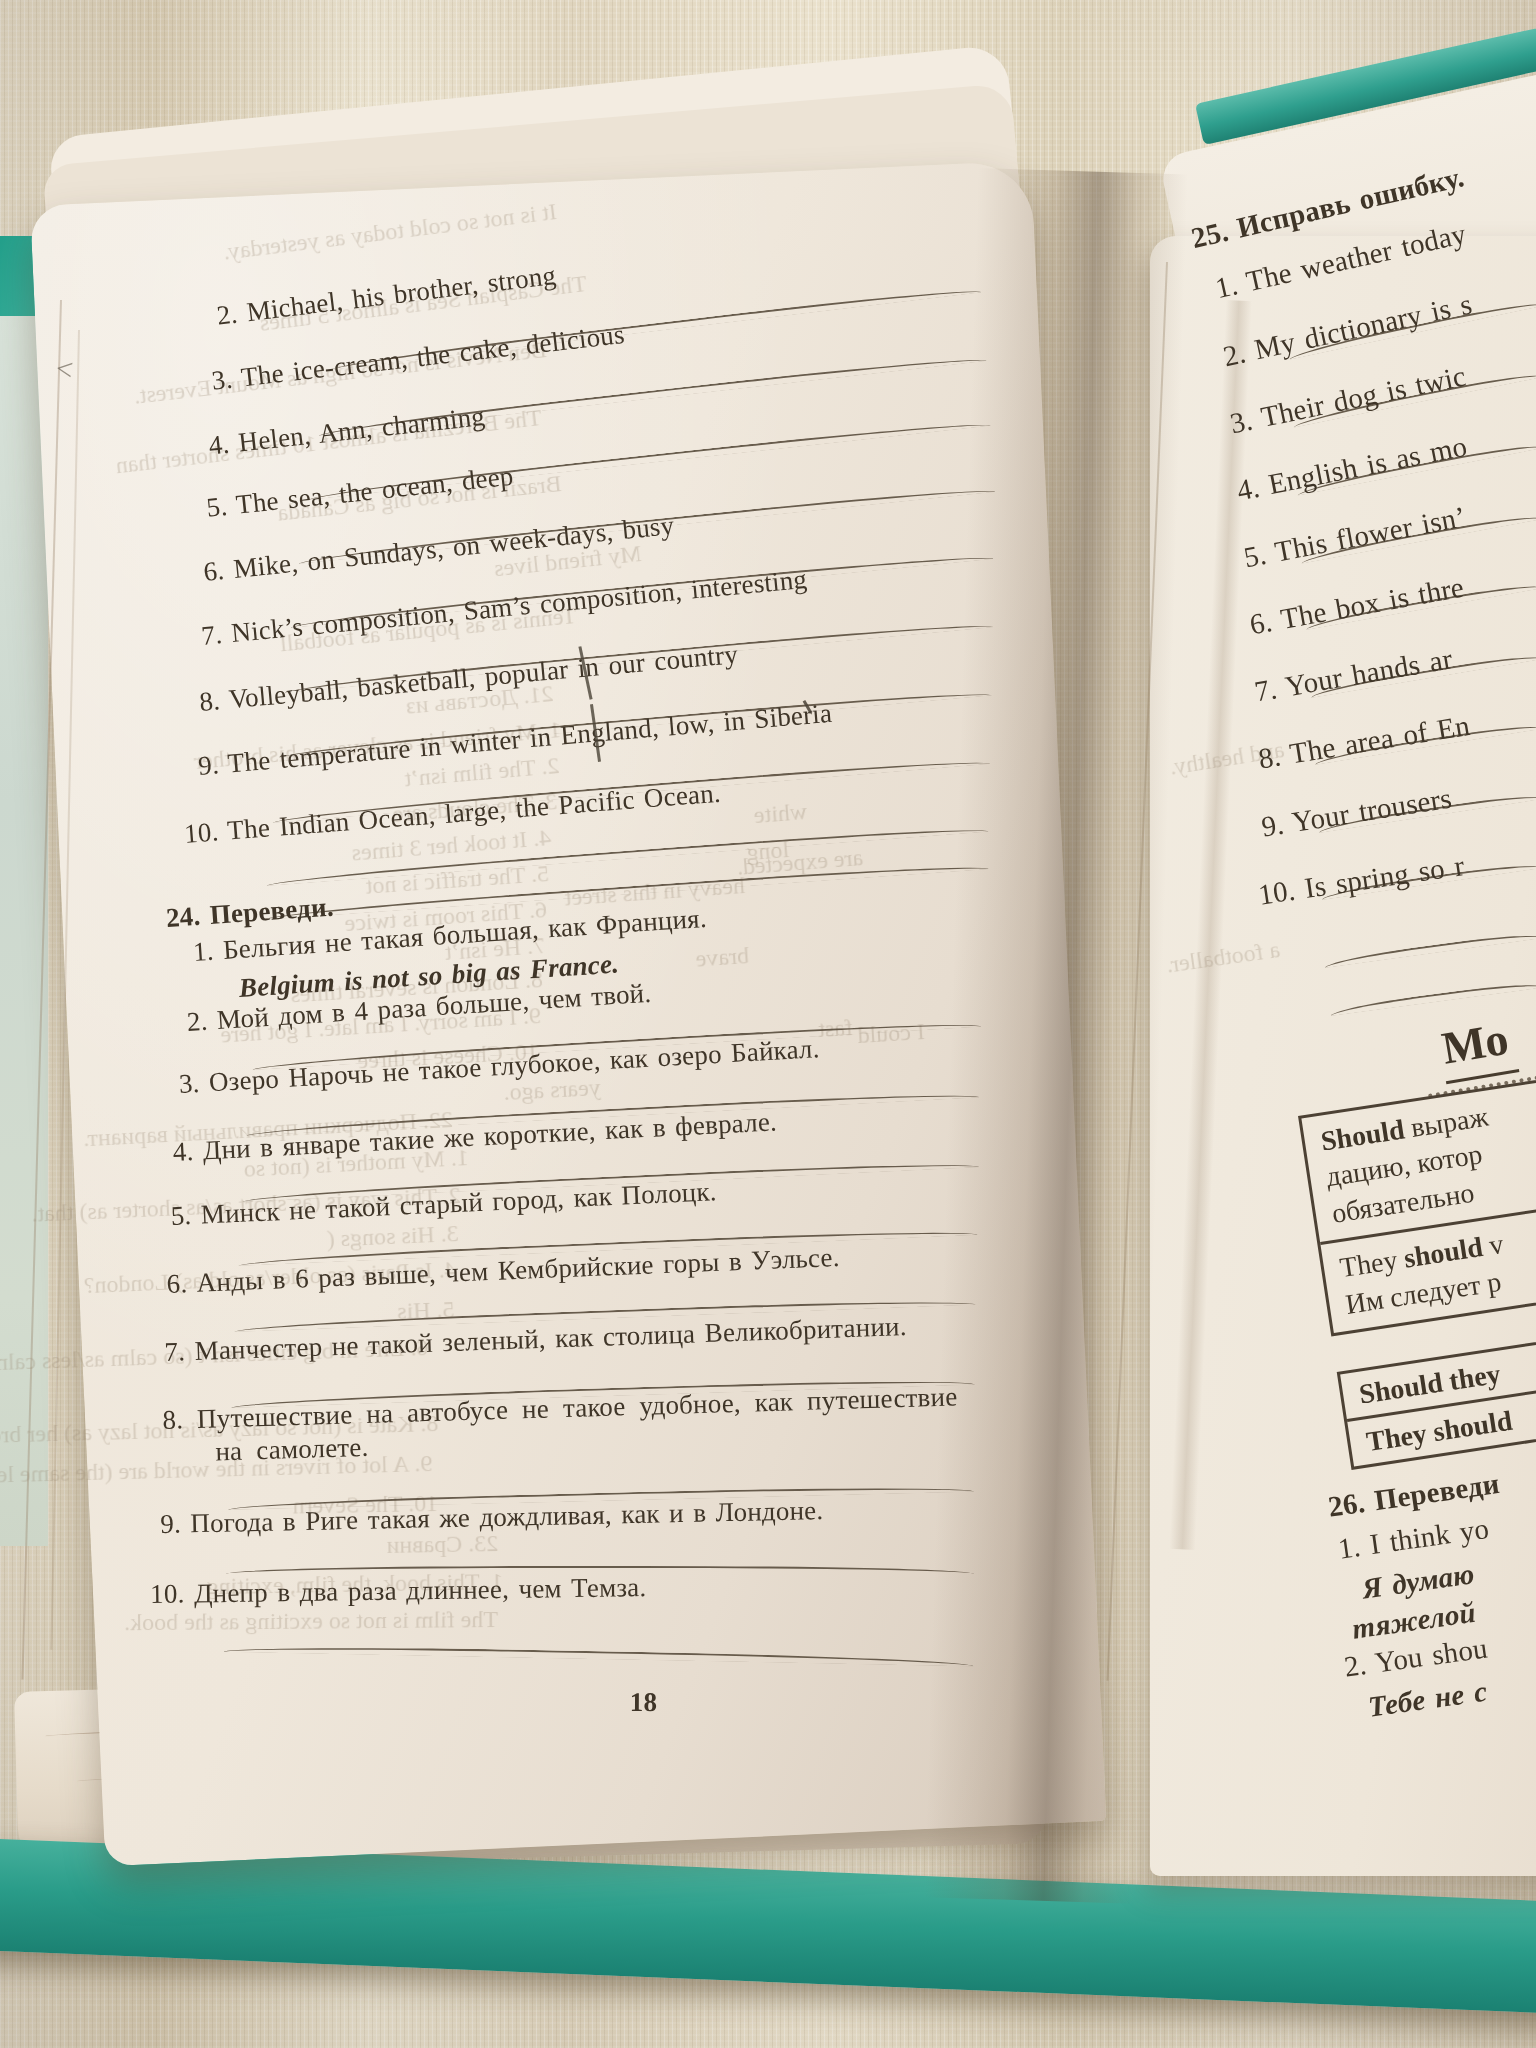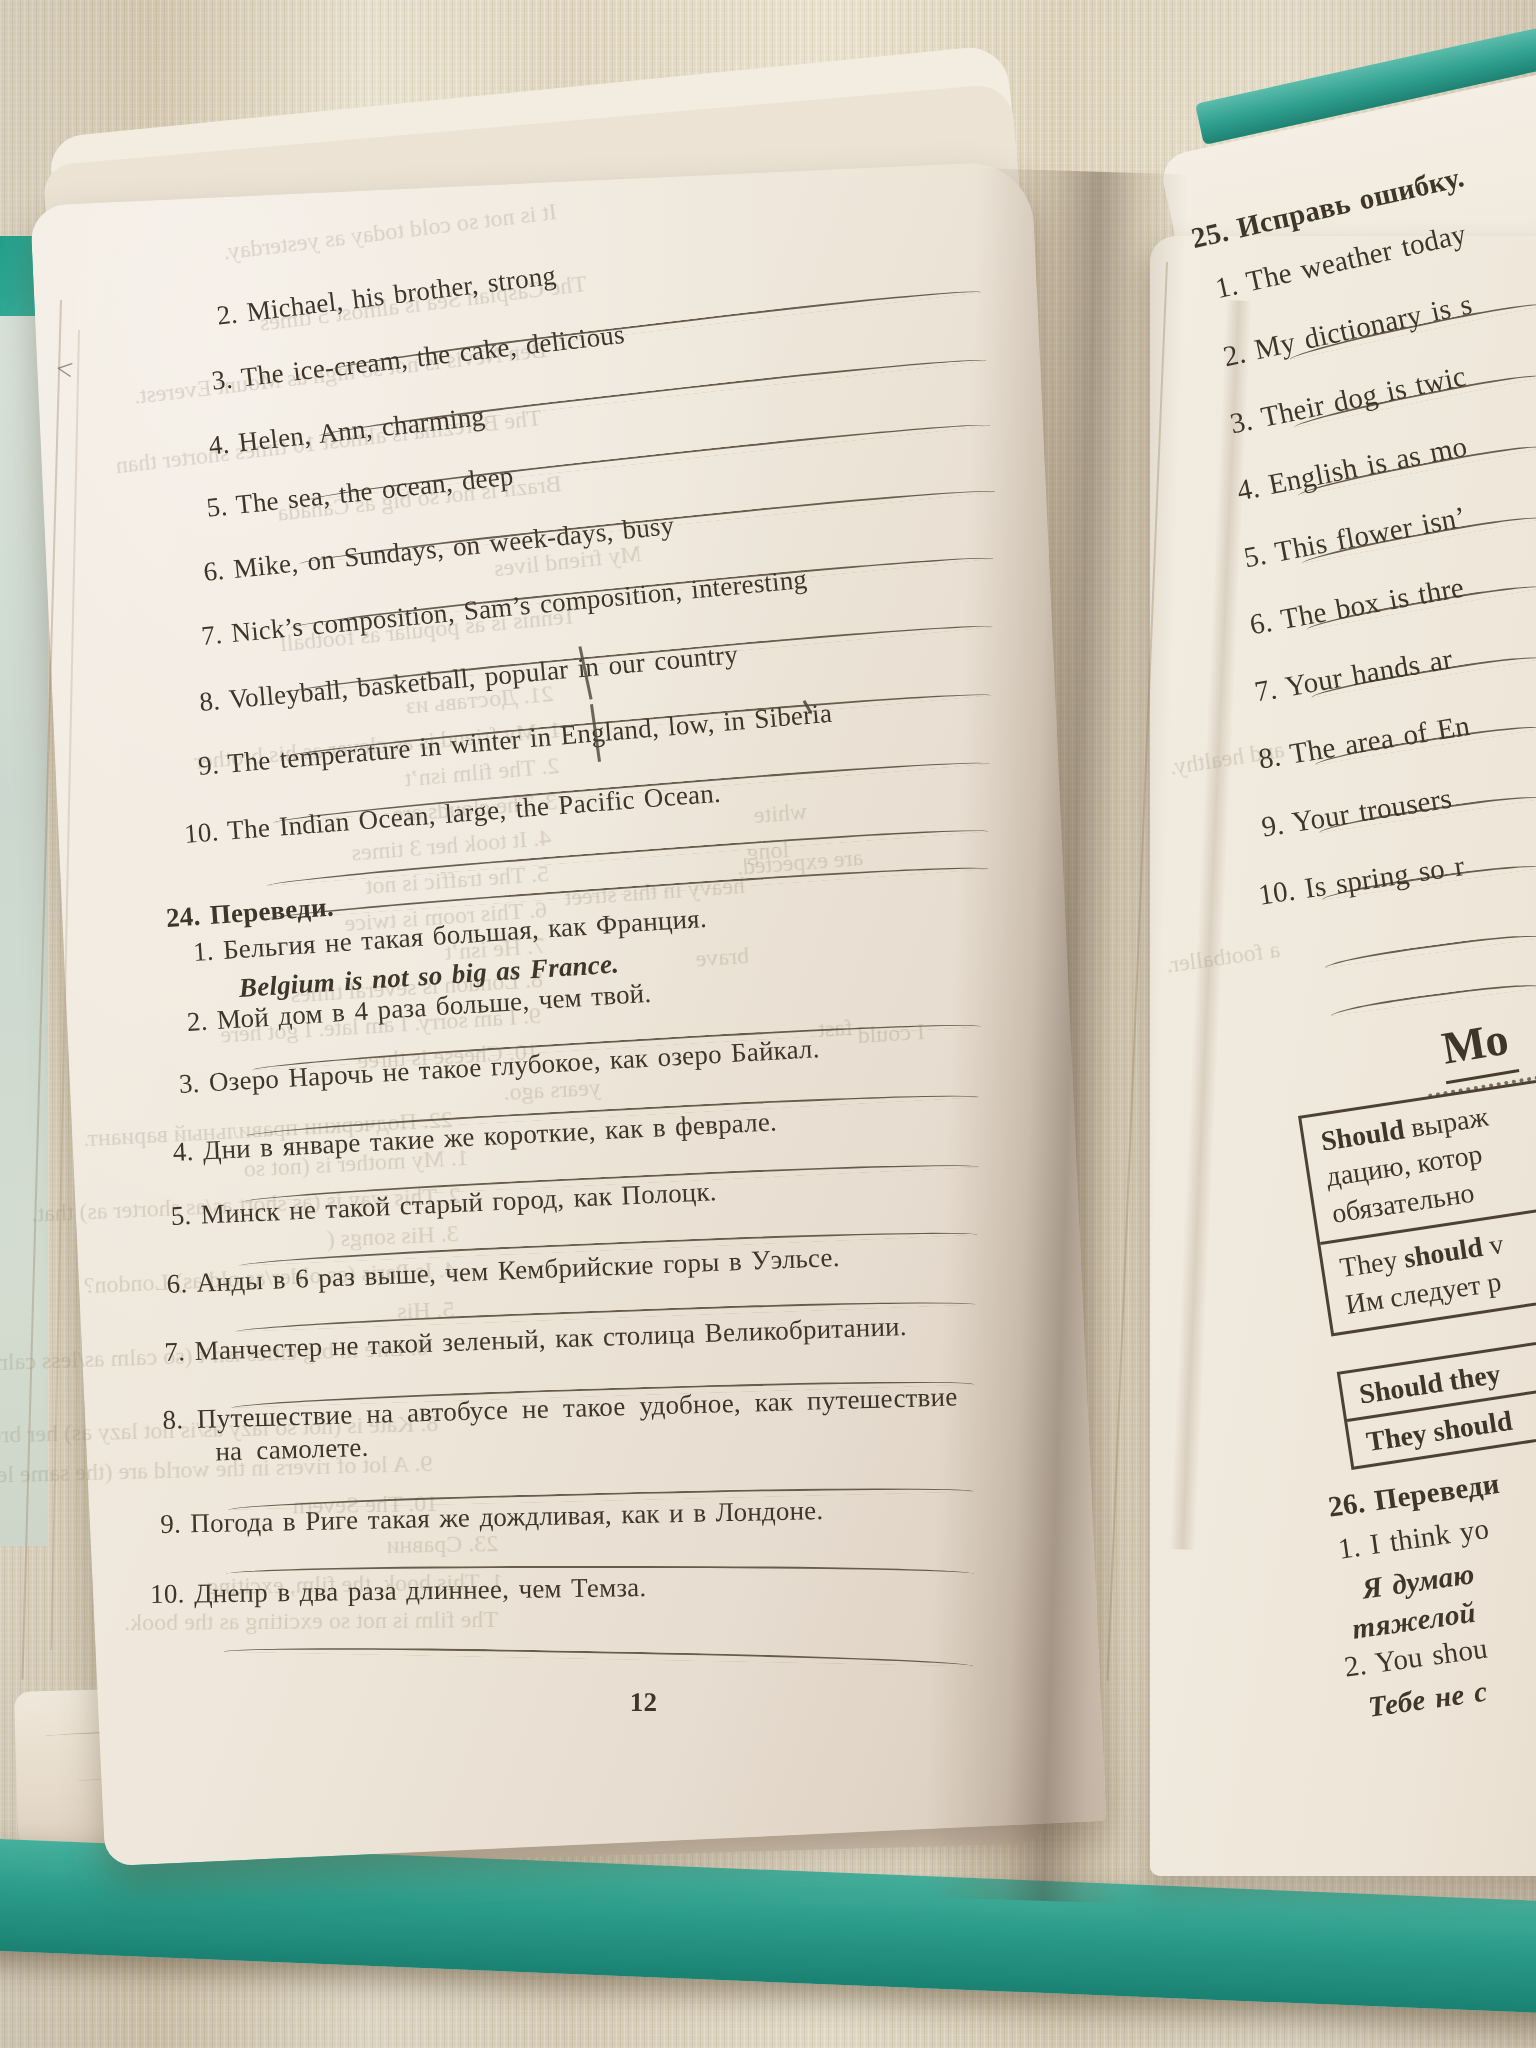--- a/index.html
+++ b/index.html
@@ -183,21 +183,21 @@
   <div class="t" style="left:166px;top:1268px;transform:rotate(-2.3deg);">6. Анды в 6 раз выше, чем Кембрийские горы в Уэльсе.</div>
   <div class="aline" style="left:234px;top:1324px;width:742px;transform:rotate(-2.1deg);"></div>
   <div class="t" style="left:164px;top:1336px;transform:rotate(-2deg);">7. Манчестер не такой зеленый, как столица Великобритании.</div>
   <div class="aline" style="left:231px;top:1400px;width:744px;transform:rotate(-1.8deg);"></div>
   <div class="t wide" style="left:162px;top:1404px;transform:rotate(-1.7deg);">8. Путешествие на автобусе не такое удобное, как путешествие на самолете.</div>
   <div class="aline" style="left:228px;top:1502px;width:746px;transform:rotate(-1.4deg);"></div>
   <div class="t" style="left:160px;top:1508px;transform:rotate(-1.2deg);">9. Погода в Риге такая же дождливая, как и в Лондоне.</div>
   <div class="aline" style="left:226px;top:1566px;width:748px;transform:rotate(0deg);"></div>
   <div class="t" style="left:150px;top:1578px;transform:rotate(-0.8deg);">10. Днепр в два раза длиннее, чем Темза.</div>
   <div class="aline" style="left:224px;top:1644px;width:750px;transform:rotate(1.1deg);"></div>
-  <div class="t b" style="left:630px;top:1686px;transform:rotate(0.3deg);">12</div>
+  <div class="t b" style="left:630px;top:1686px;transform:rotate(0.3deg);">18</div>
 
   <div class="t rt b" style="left:1188px;top:222px;transform:rotate(-13deg);">25. Исправь ошибку.</div>
   <div class="t rt" style="left:1212px;top:272px;transform:rotate(-12.6deg);">1. The weather today</div>
   <div class="aline" style="left:1288px;top:352px;width:260px;transform:rotate(-12deg);"></div>
   <div class="t rt" style="left:1220px;top:340px;transform:rotate(-12.2deg);">2. My dictionary is s</div>
   <div class="aline" style="left:1292px;top:420px;width:255px;transform:rotate(-11.5deg);"></div>
   <div class="t rt" style="left:1227px;top:407px;transform:rotate(-11.7deg);">3. Their dog is twic</div>
   <div class="aline" style="left:1296px;top:488px;width:250px;transform:rotate(-11deg);"></div>
   <div class="t rt" style="left:1234px;top:474px;transform:rotate(-11.2deg);">4. English is as mo</div>
   <div class="aline" style="left:1300px;top:556px;width:245px;transform:rotate(-10.5deg);"></div>

